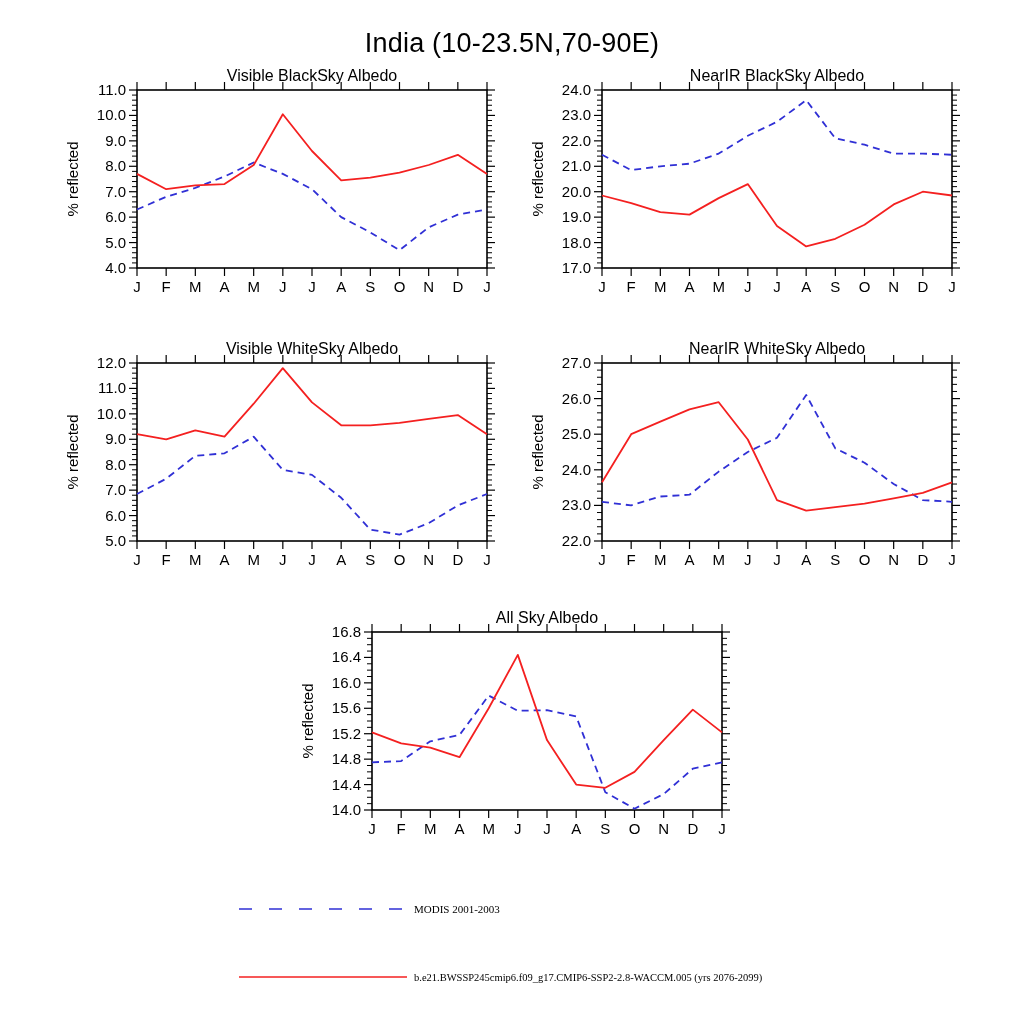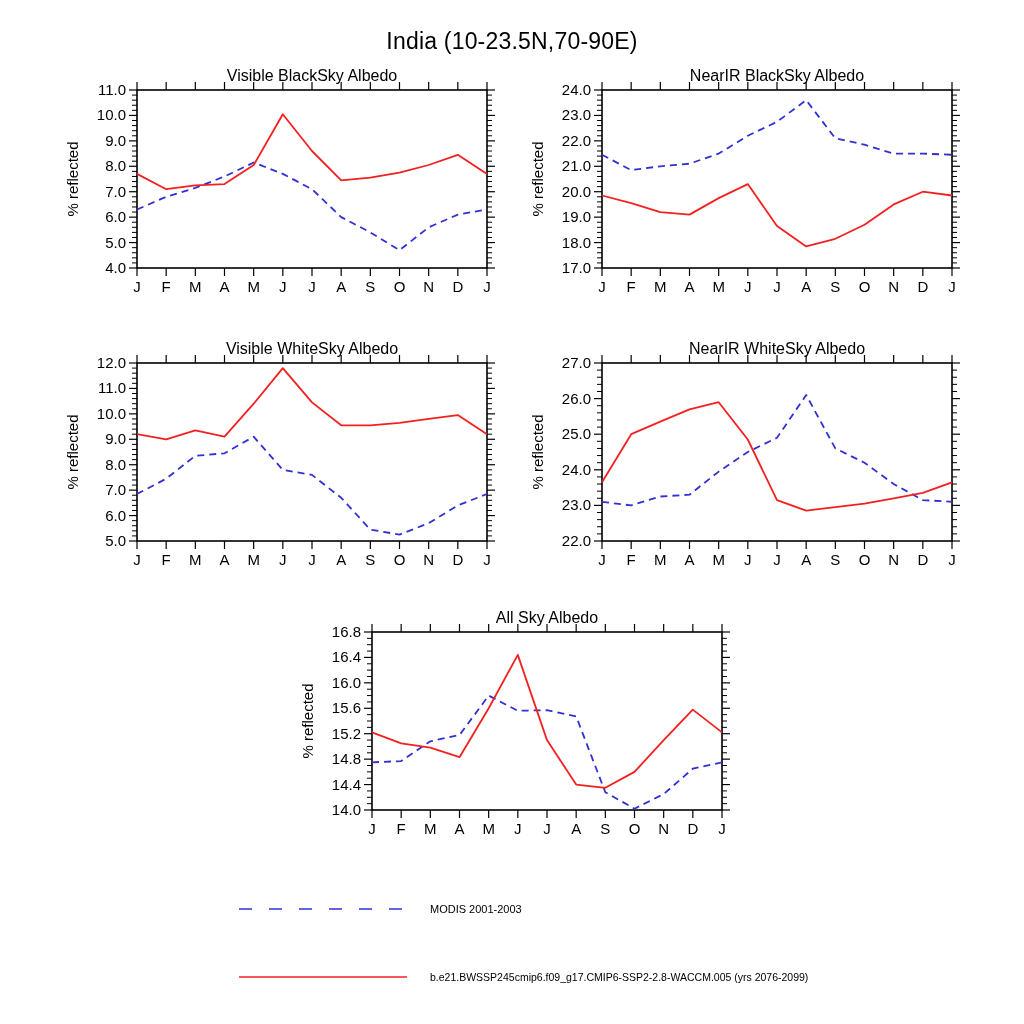--- a/index.html
+++ b/index.html
@@ -1,29 +1,29 @@
 <!DOCTYPE html>
 <html><head>
 <meta charset="utf-8">
 <style>
   html,body{margin:0;padding:0;background:#fff;}
   body{width:1024px;height:1024px;position:relative;overflow:hidden;
        font-family:"Liberation Sans", sans-serif;color:#000;}
   .fig-title{position:absolute;top:28px;left:0;width:1024px;text-align:center;
-             font-size:23px;letter-spacing:0.2px;}
+             font-size:27px;letter-spacing:0.2px;}
   svg.panel{position:absolute;}
   #p0{left:22px;top:65px}
   #p1{left:487px;top:65px}
   #p2{left:22px;top:338px}
   #p3{left:487px;top:338px}
   #p4{left:257px;top:607px}
   .legend-row{position:absolute;display:flex;align-items:center;}
   #lg0{left:238px;top:903px}
   #lg1{left:238px;top:971px}
-  .legend-row span{font-size:11px;margin-left:22px;white-space:nowrap;}
+  .legend-row span{font-size:11px;margin-left:6px;white-space:nowrap;font-family:Liberation Serif, serif;}
   #lg1 span{font-size:10.5px;}
 </style>
 </head>
 <body>
 
 <div class="fig-title">India (10-23.5N,70-90E)</div>
 
 <svg id="p0" class="panel" width="480" height="262">
     <text x="290" y="16" text-anchor="middle" font-size="16" fill="#000">Visible BlackSky Albedo</text>
     <text x="56" y="114" text-anchor="middle" font-size="15" fill="#000" transform="rotate(-90 56 114)">% reflected</text>

